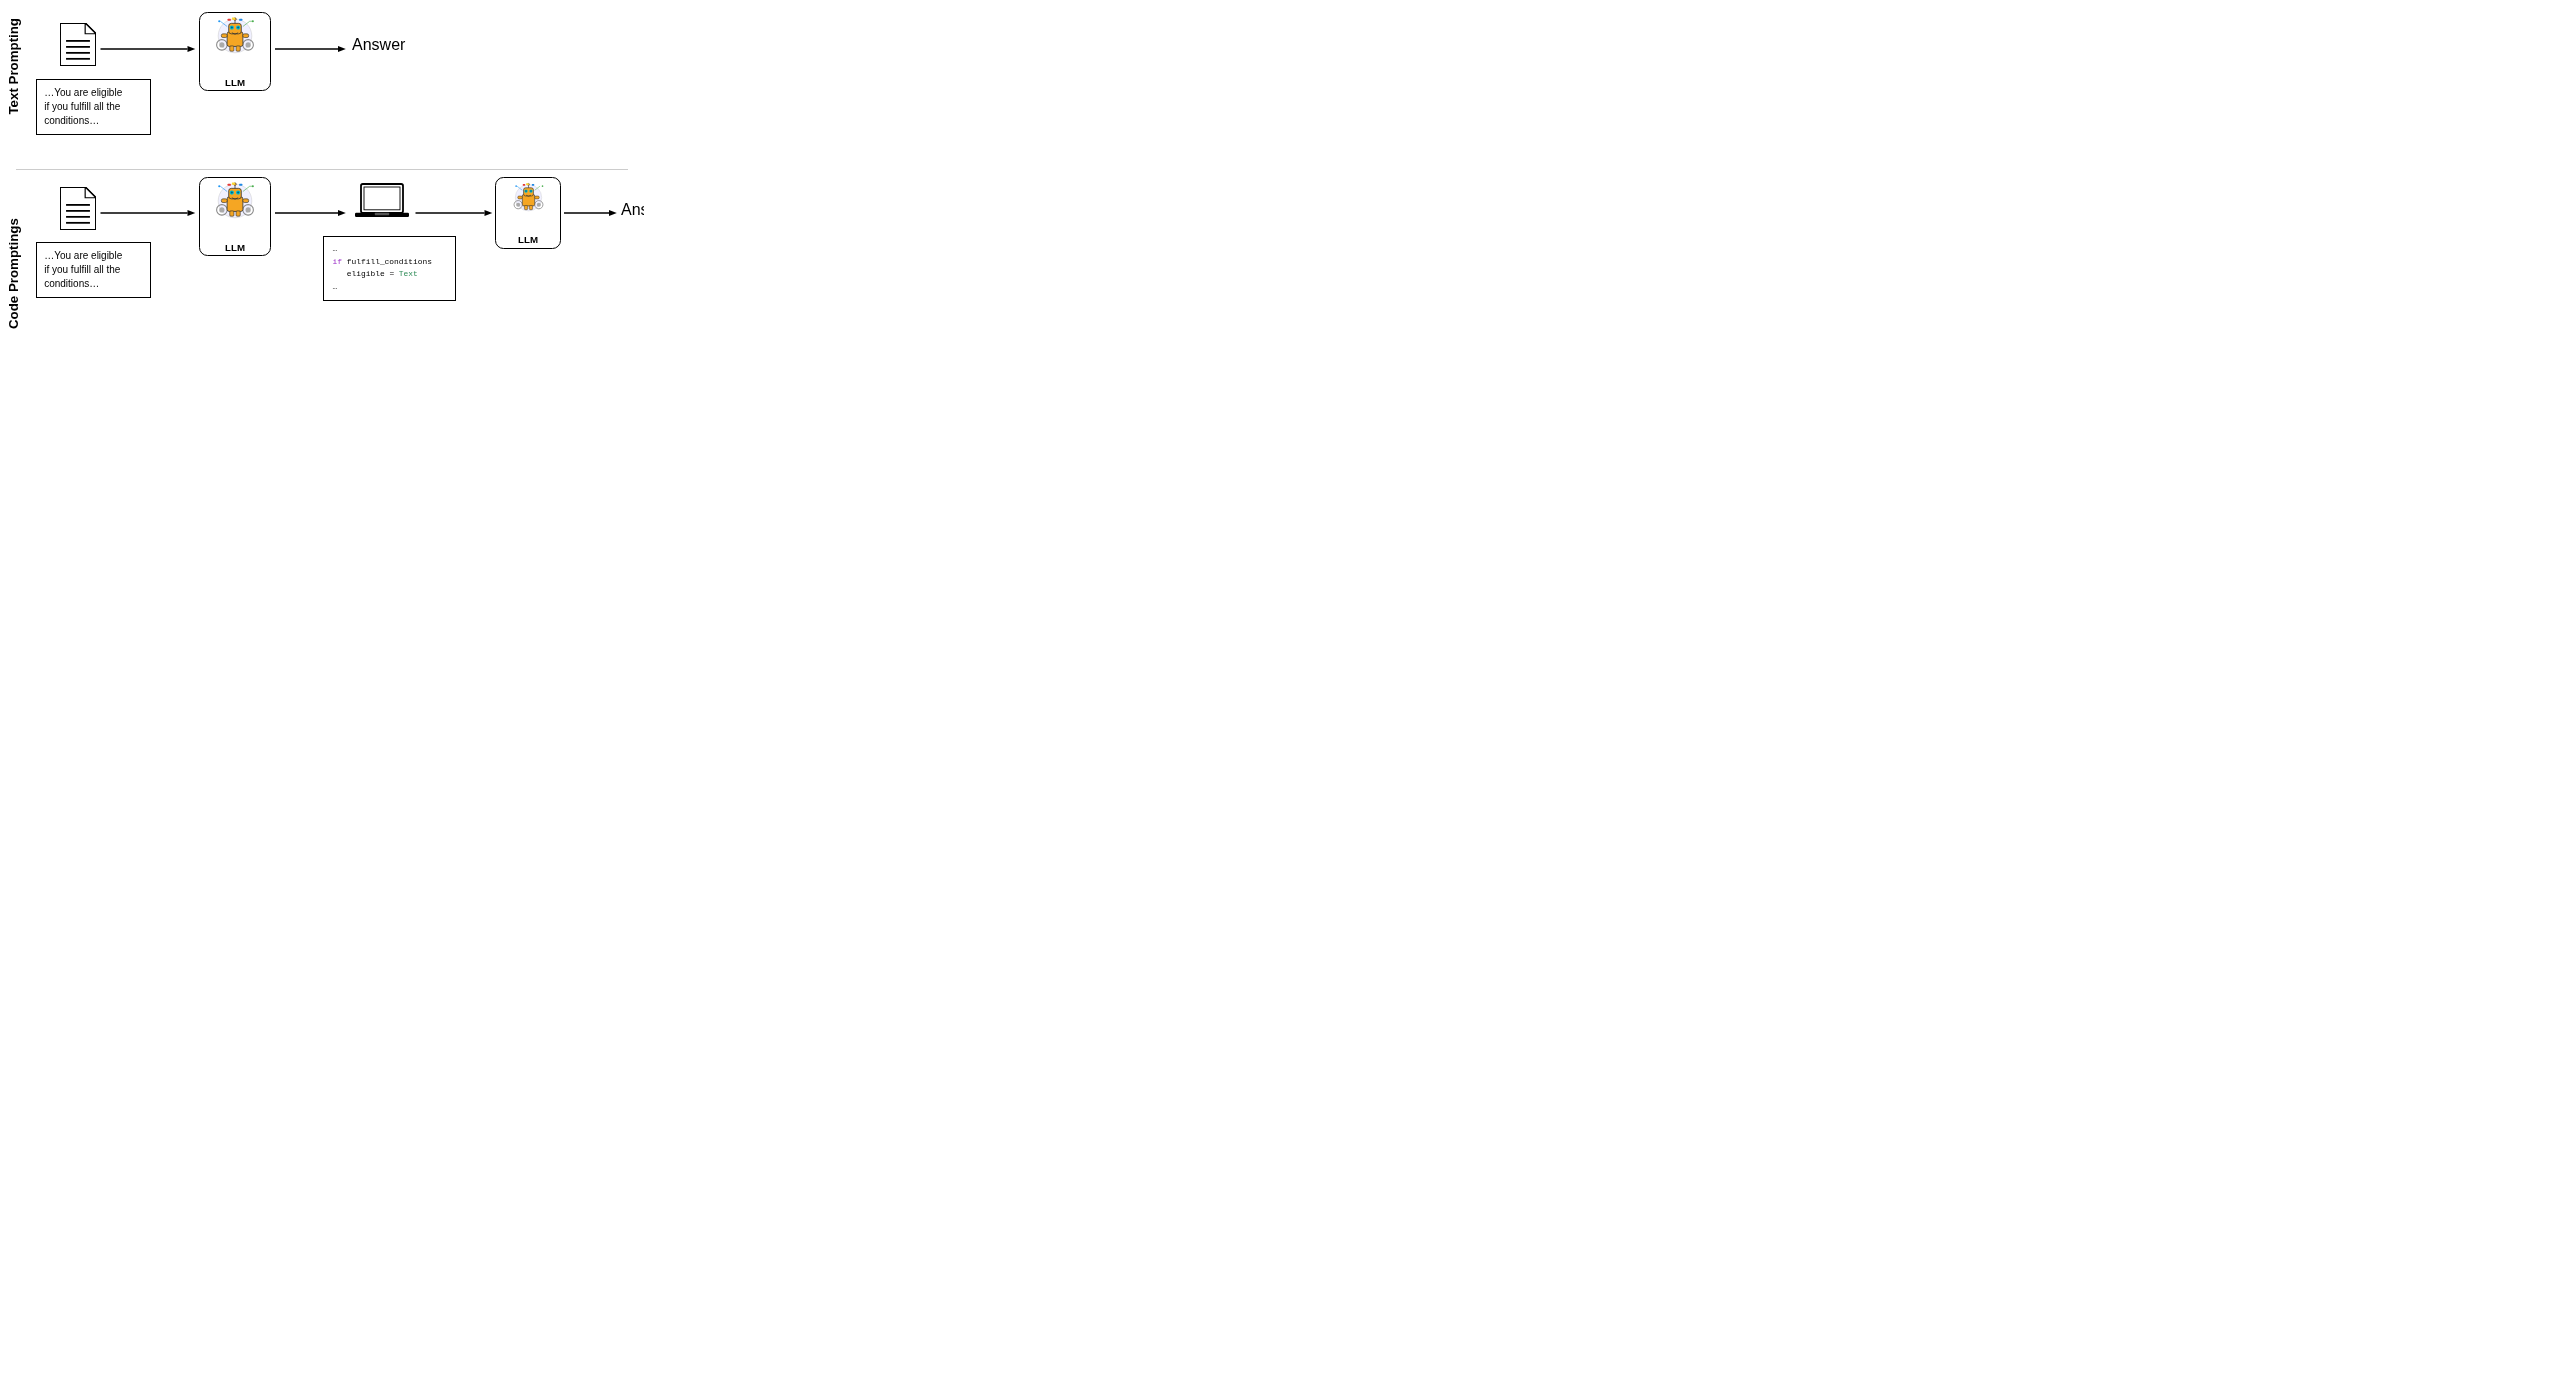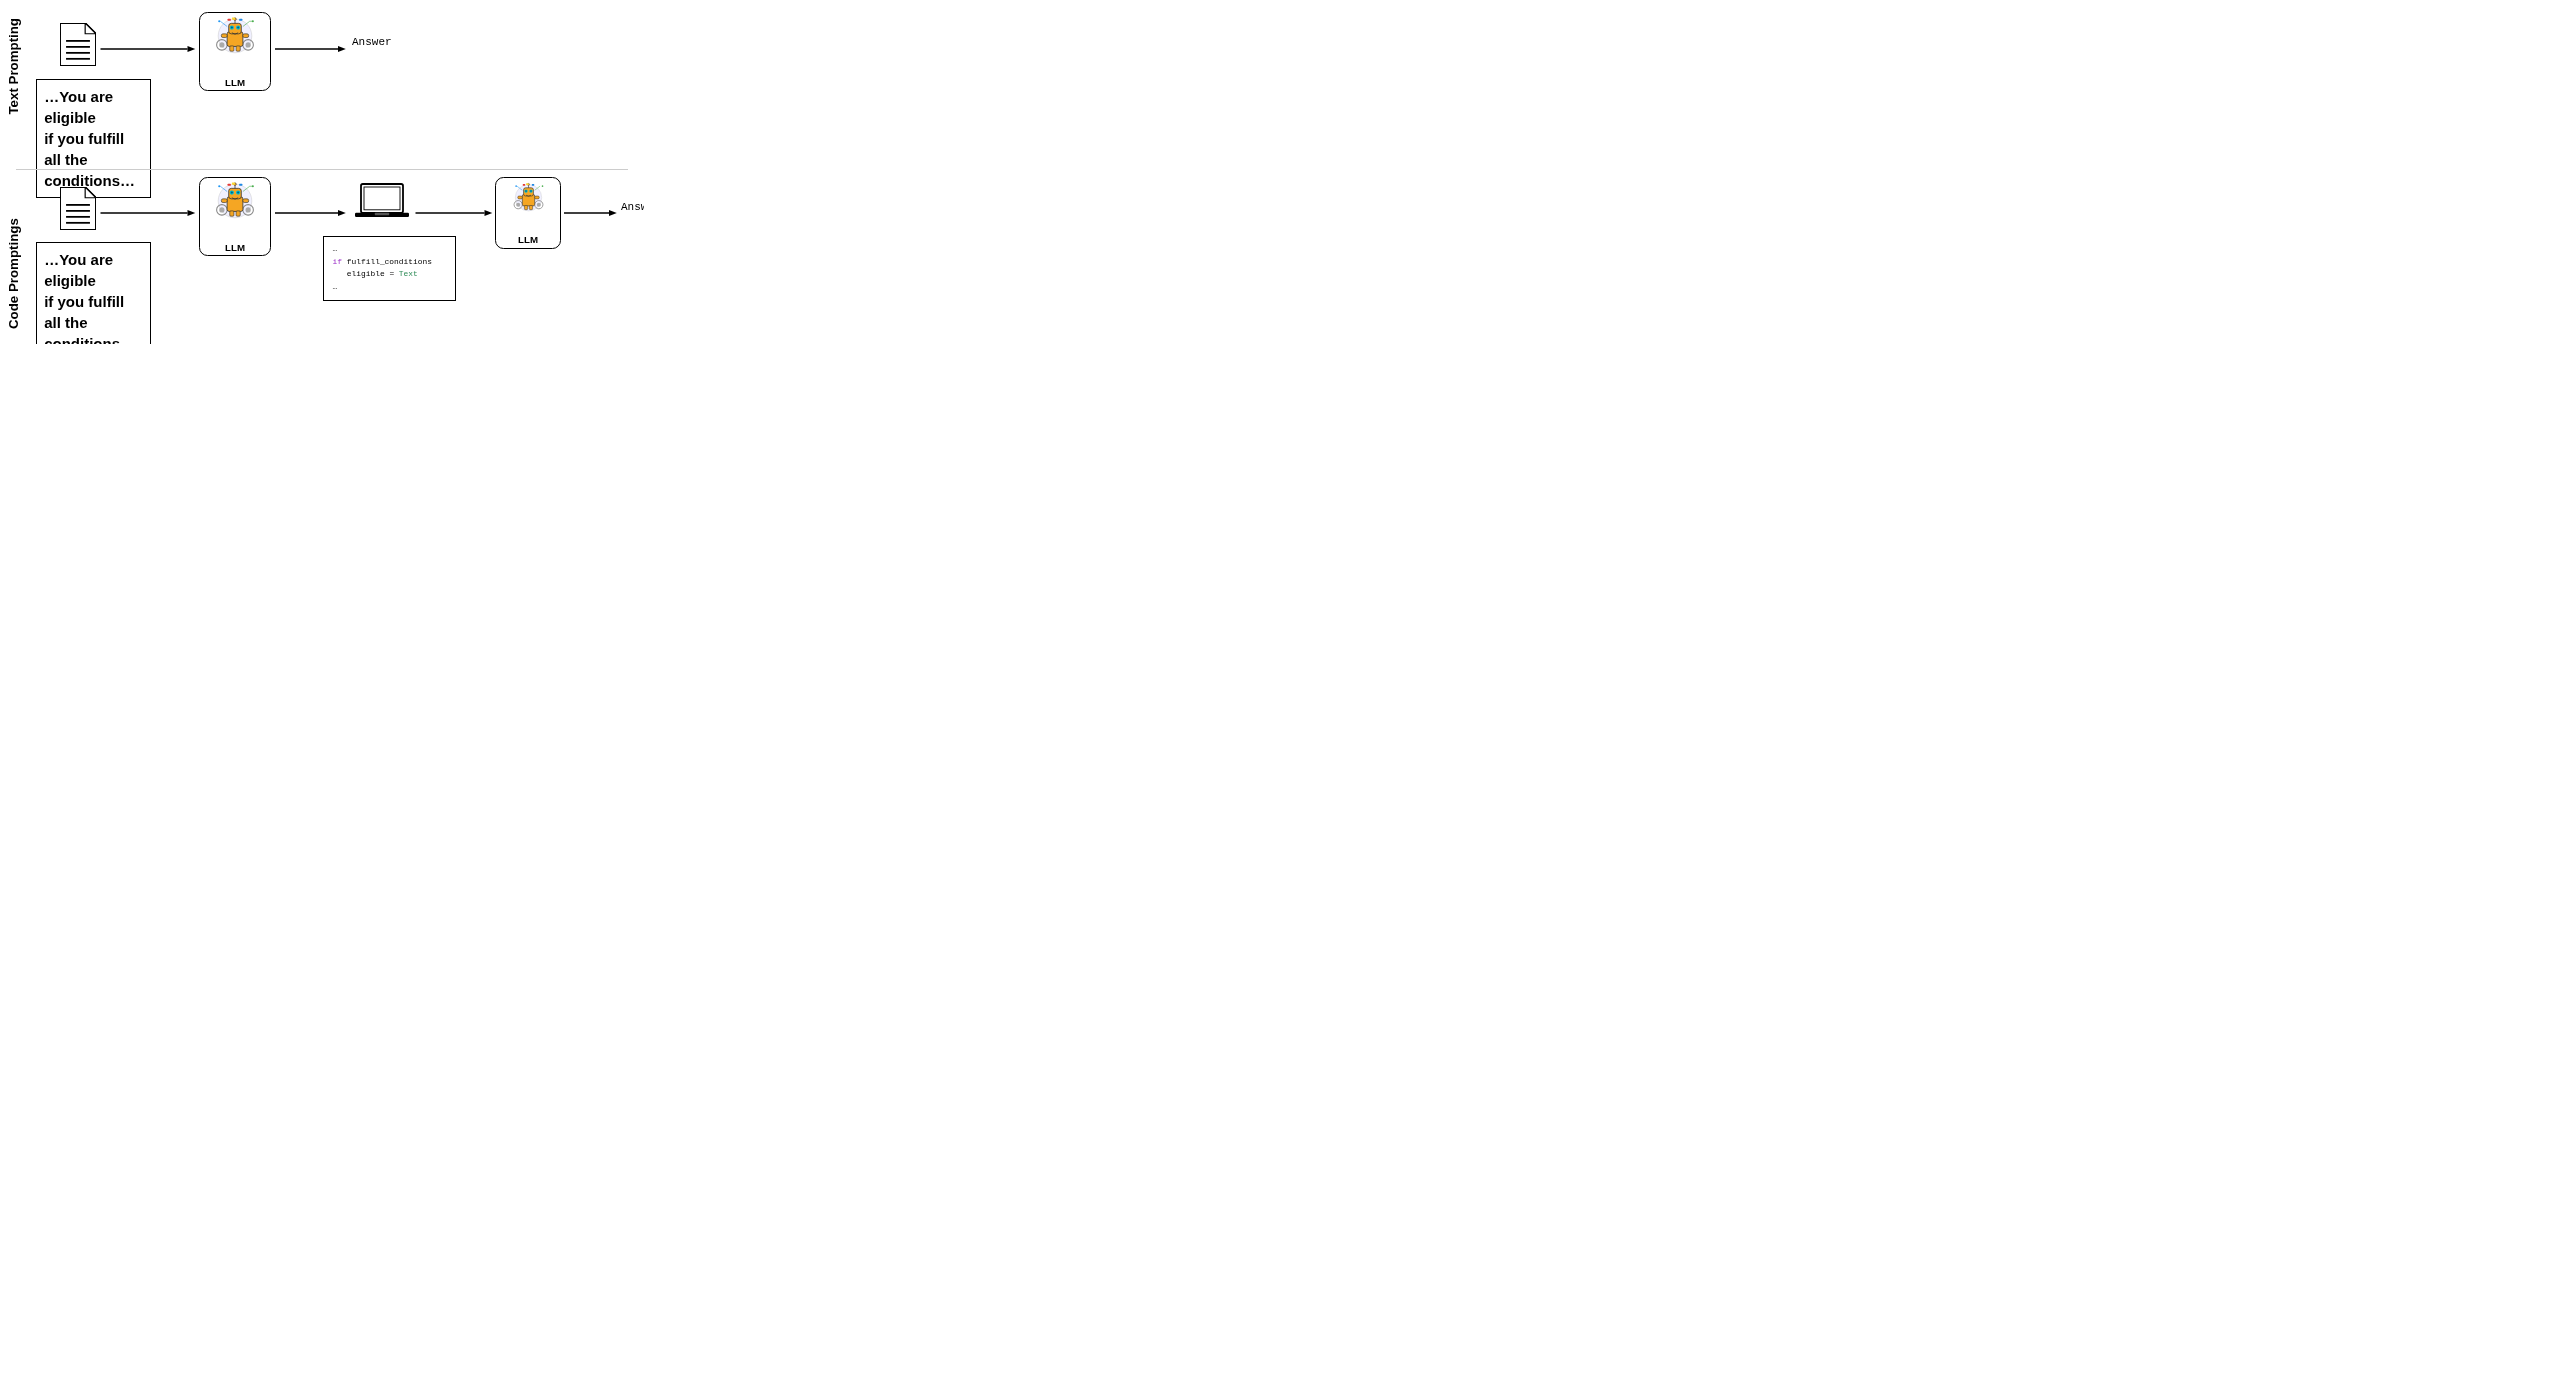--- a/index.html
+++ b/index.html
@@ -44,24 +44,23 @@
       width: 36px;
       height: 43px;
     }
 
     
     .text-box {
       position: absolute;
       border: 1.2px solid #000;
       background: #fff;
       padding: 6px 7.2px;
-      font-size: 15px;
+      font-size: 10px;
       font-family: Arial, sans-serif;
       line-height: 1.4;
-      font-weight: bold;
     }
 
     
     .llm-box {
       position: absolute;
       border: 1.8px solid #000;
       border-radius: 8.5px;
       background: #fff;
       display: flex;
       flex-direction: column;
@@ -94,22 +93,22 @@
       background: #fff;
       padding: 6px 8.5px;
       font-size: 7.9px;
       font-family: 'Courier New', monospace;
       line-height: 1.6;
     }
 
     
     .arrow-label {
       position: absolute;
-      font-size: 11px;
-      font-family: Liberation Mono, monospace;
+      font-size: 16px;
+      font-family: Liberation Sans, sans-serif;
       font-weight: 400;
     }
 
     
     .divider {
       position: absolute;
       border: none;
       border-top: 0.6px solid #ccc;
       width: 95%;
       left: 2.5%;

